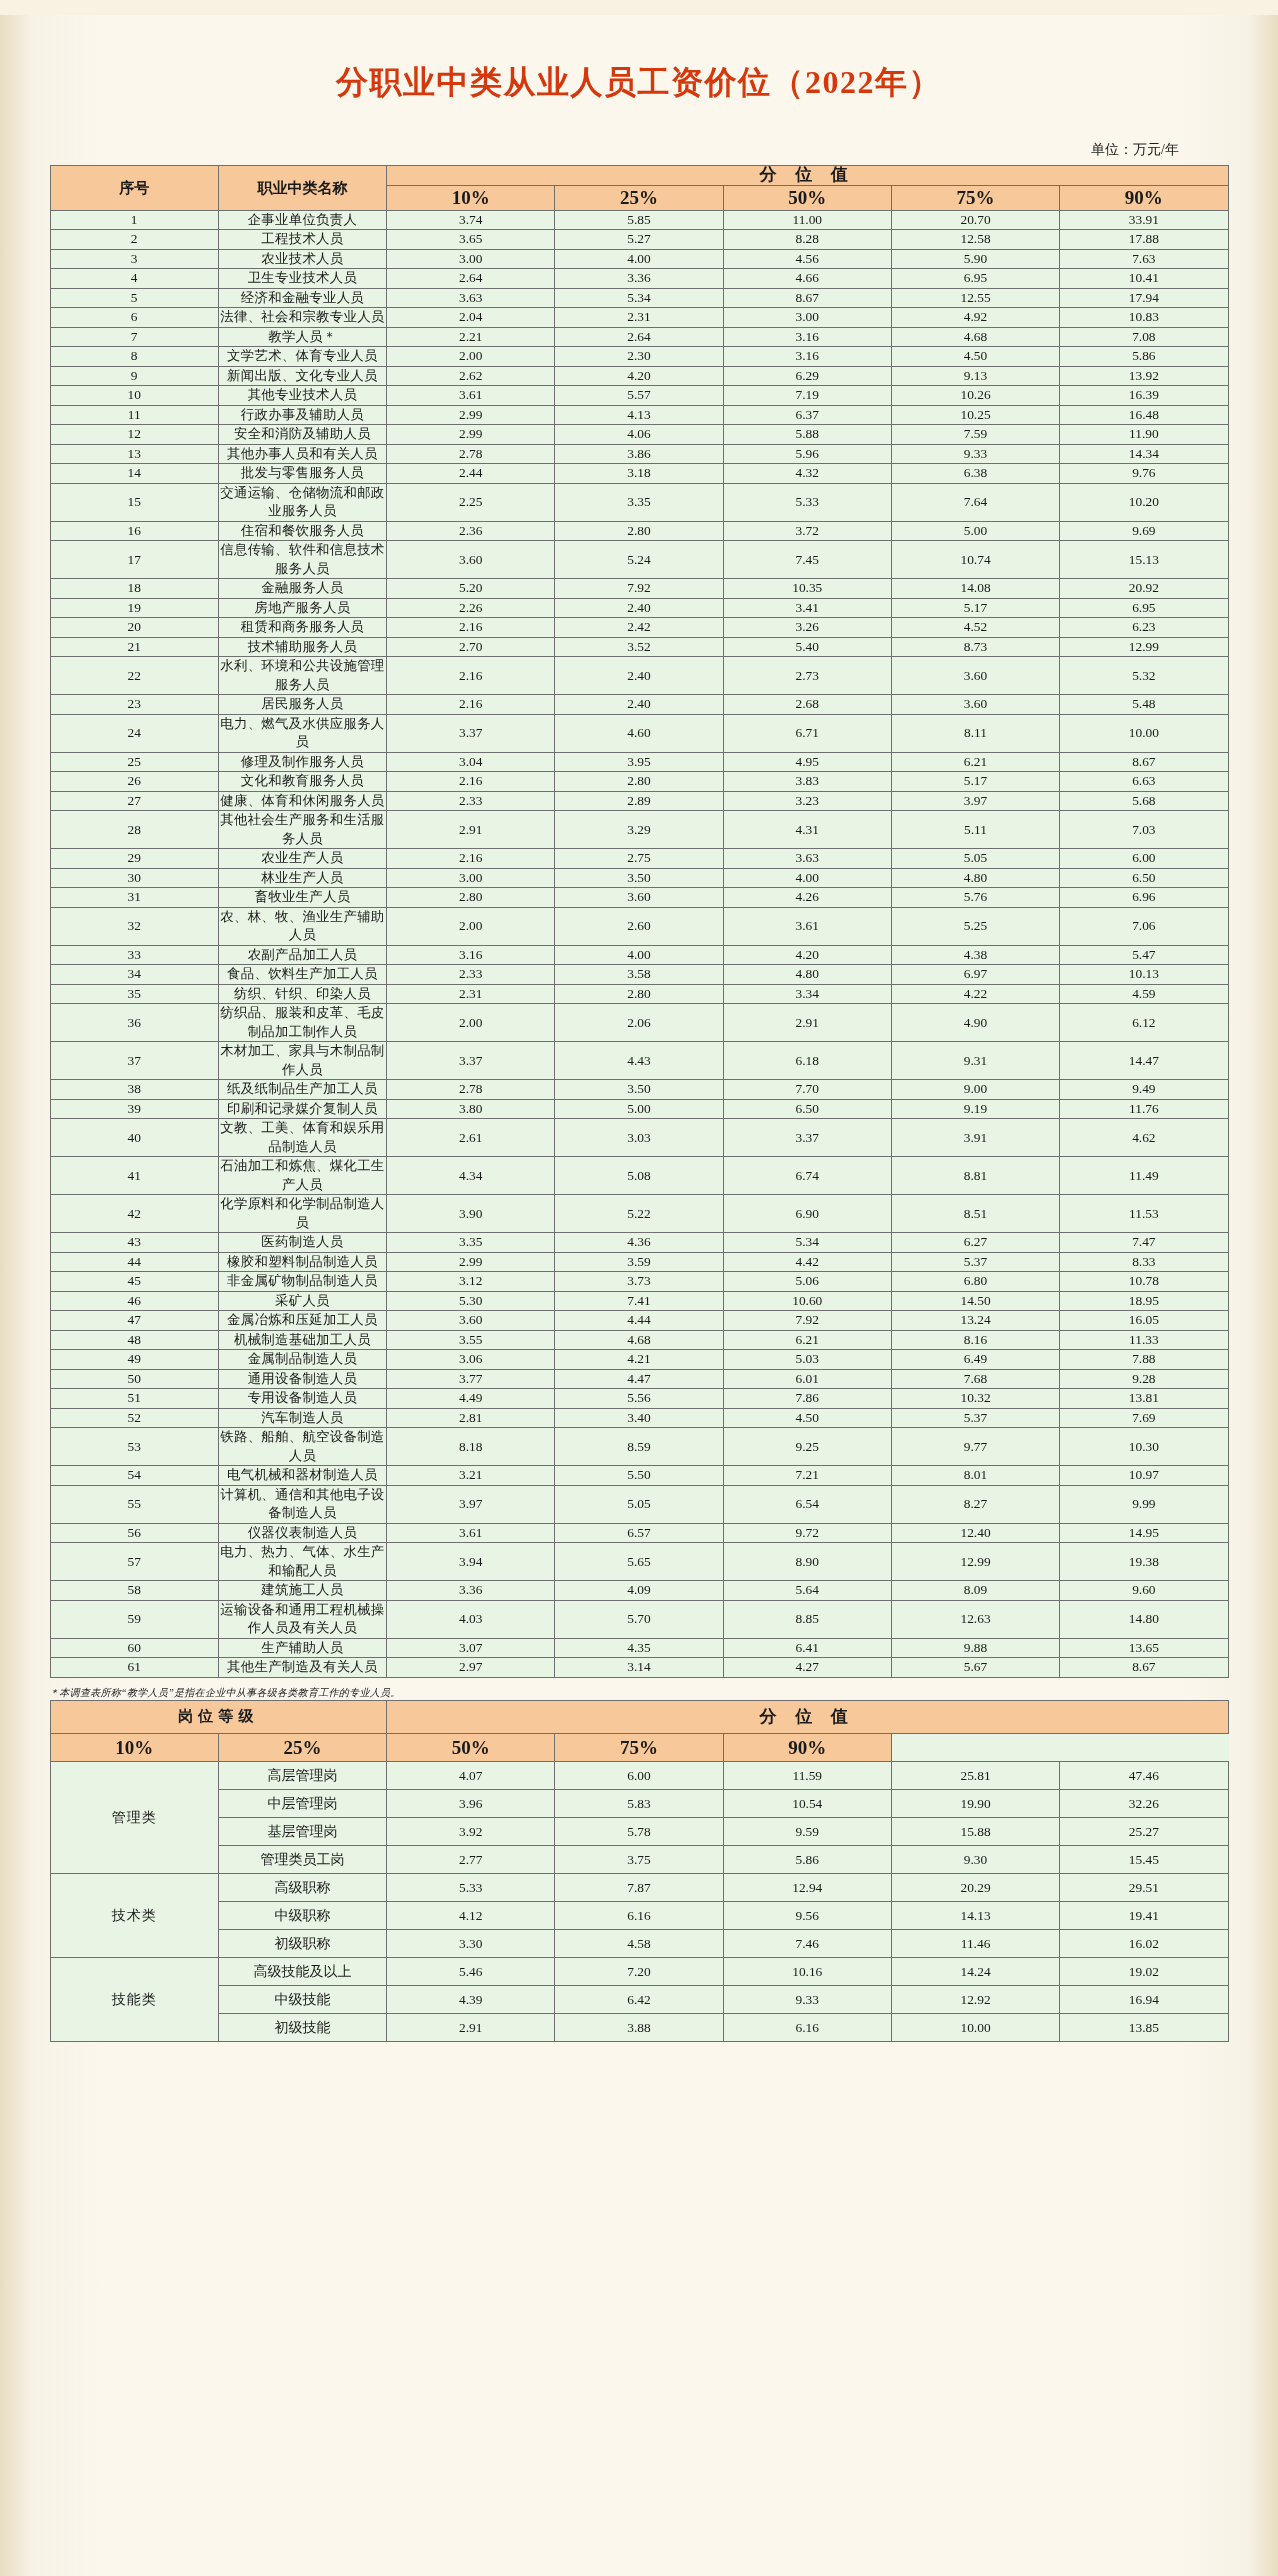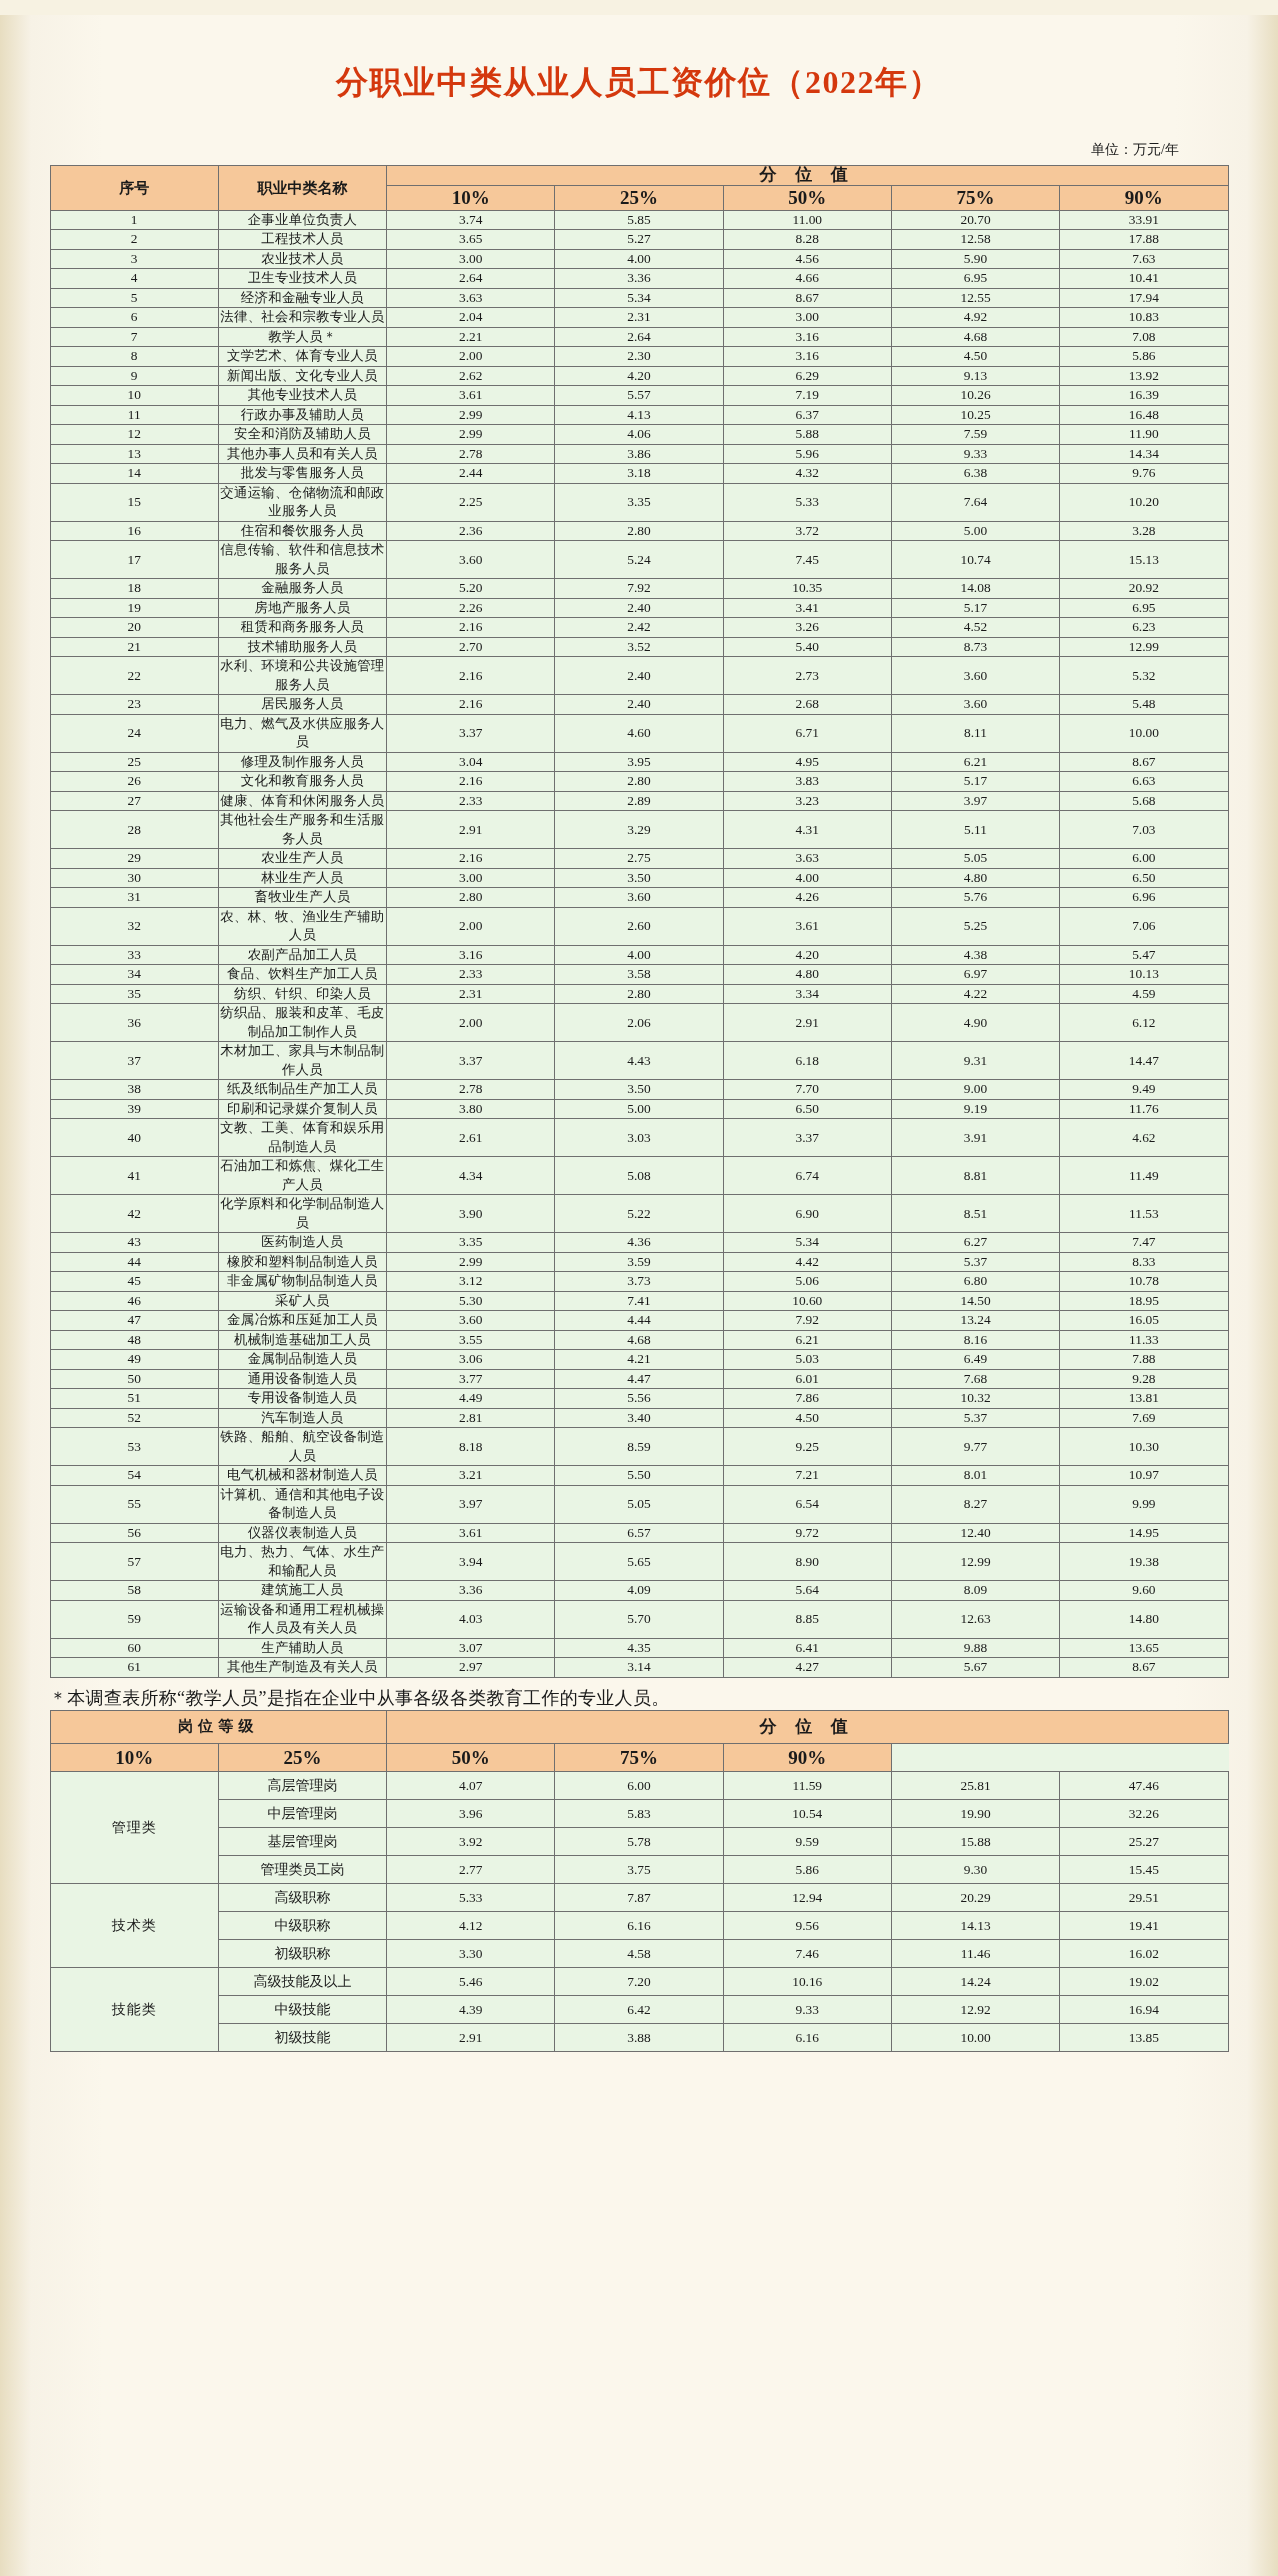--- a/index.html
+++ b/index.html
@@ -82,23 +82,24 @@
   td.idx{width:47px;}
   td.name{
     width:330px;
     text-align:center;
     font-size:13.4px;
     letter-spacing:0.3px;
   }
   td.val{width:unset;}
   .col-p{width:160px;}
   .note{
-    font-size:18px;
+    font-size:10px;
     padding:8.2px 0 0 49px;
     letter-spacing:0.3px;
+    font-style:italic;
   }
   
   table.t2{width:1179px;}
   table.t2 td.cat{
     width:41px;
     font-size:14px;
     letter-spacing:1px;
     line-height:17.5px;
     background:#e9f5e4;
   }
@@ -274,21 +275,21 @@
             <td class="val col-p">7.64</td>
             <td class="val col-p">10.20</td>
           </tr>
           <tr>
             <td class="idx">16</td>
             <td class="name">住宿和餐饮服务人员</td>
             <td class="val col-p">2.36</td>
             <td class="val col-p">2.80</td>
             <td class="val col-p">3.72</td>
             <td class="val col-p">5.00</td>
-            <td class="val col-p">3.28</td>
+            <td class="val col-p">9.69</td>
           </tr>
           <tr>
             <td class="idx">17</td>
             <td class="name">信息传输、软件和信息技术服务人员</td>
             <td class="val col-p">3.60</td>
             <td class="val col-p">5.24</td>
             <td class="val col-p">7.45</td>
             <td class="val col-p">10.74</td>
             <td class="val col-p">15.13</td>
           </tr>

